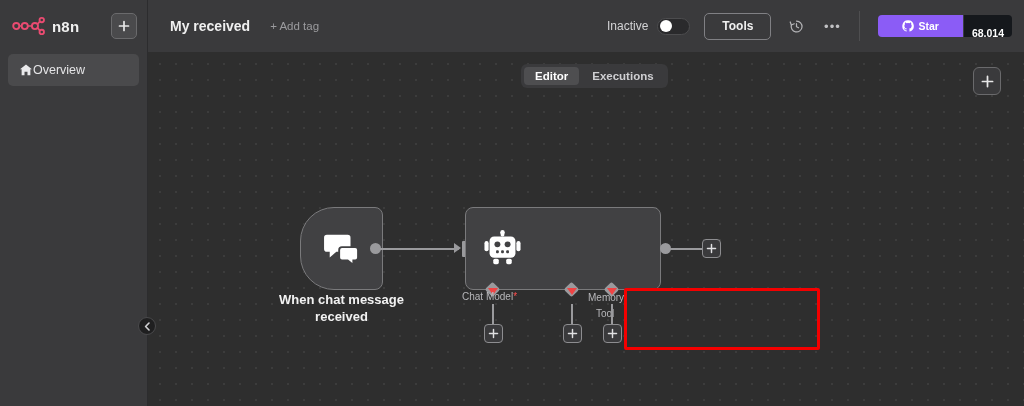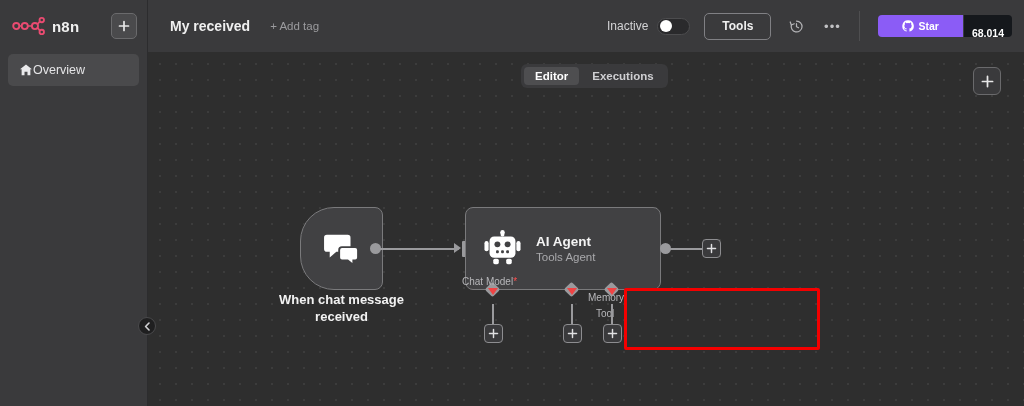--- a/index.html
+++ b/index.html
@@ -322,37 +322,33 @@
           <circle cx="14.5" cy="15.5" r="3.2" fill="#414143"></circle>
           <circle cx="25.5" cy="15.5" r="3.2" fill="#414143"></circle>
           <rect x="13" y="22" width="3" height="3" rx="1" fill="#414143"></rect>
           <rect x="18.5" y="22" width="3" height="3" rx="1" fill="#414143"></rect>
           <rect x="24" y="22" width="3" height="3" rx="1" fill="#414143"></rect>
           <rect x="0.5" y="12" width="4.5" height="11" rx="2.2" fill="#ffffff"></rect>
           <rect x="35" y="12" width="4.5" height="11" rx="2.2" fill="#ffffff"></rect>
           <rect x="10" y="31" width="6" height="6" rx="1.8" fill="#ffffff"></rect>
           <rect x="24" y="31" width="6" height="6" rx="1.8" fill="#ffffff"></rect>
         </svg>
-        <div class="agent-text">
-          <span class="agent-title">AI Agent</span>
-          <span class="agent-sub">Tools Agent</span>
-        </div>
       </div>
 
       <div class="out-dot" style="left:512px; top:191px;"></div>
       <div class="wire" style="left:521px; top:196px; width:35px;"></div>
       <div class="plus-sq" style="left:554px; top:187px;">
         <svg width="11" height="11" viewBox="0 0 12 12">
           <path d="M6 1.6 V10.4 M1.6 6 H10.4" stroke="#e0e0e2" stroke-width="1.6" stroke-linecap="round"></path>
         </svg>
       </div>
 
       <div class="port-diamond" style="left:339px; top:232px;"></div>
       <div class="port-arrow-dn" style="left:340px; top:236px;"></div>
-      <div class="port-label" style="left:314px; top:224px;text-align:center;">
+      <div class="port-label" style="left:314px; top:239px;text-align:center;">
         <span>Chat Model</span><span class="req">*</span>
       </div>
       <div class="vline" style="left:344px; top:252px; height:21px;"></div>
       <div class="plus-sq" style="left:336px; top:272px;">
         <svg width="11" height="11" viewBox="0 0 12 12">
           <path d="M6 1.6 V10.4 M1.6 6 H10.4" stroke="#e0e0e2" stroke-width="1.6" stroke-linecap="round"></path>
         </svg>
       </div>
 
       <div class="port-diamond" style="left:418px; top:232px;"></div>

